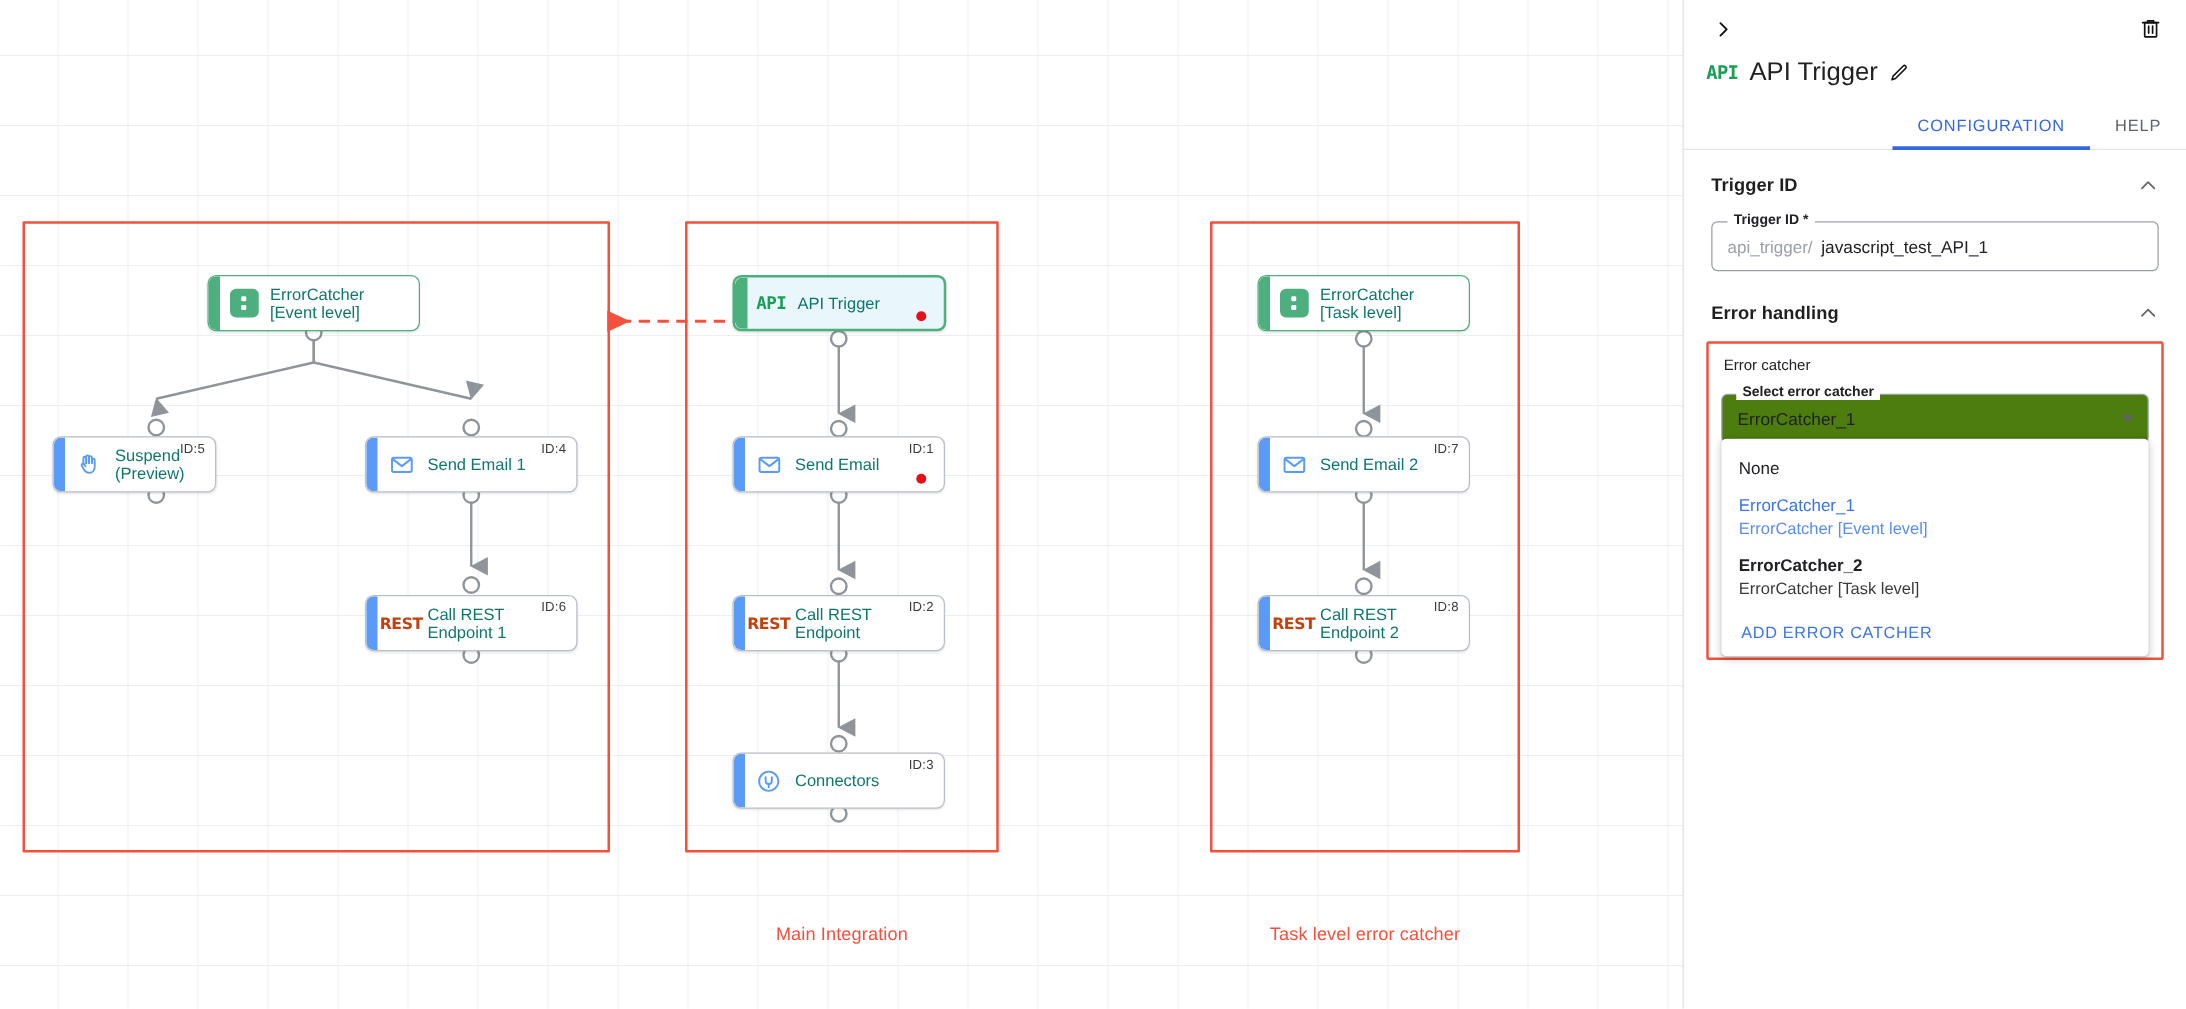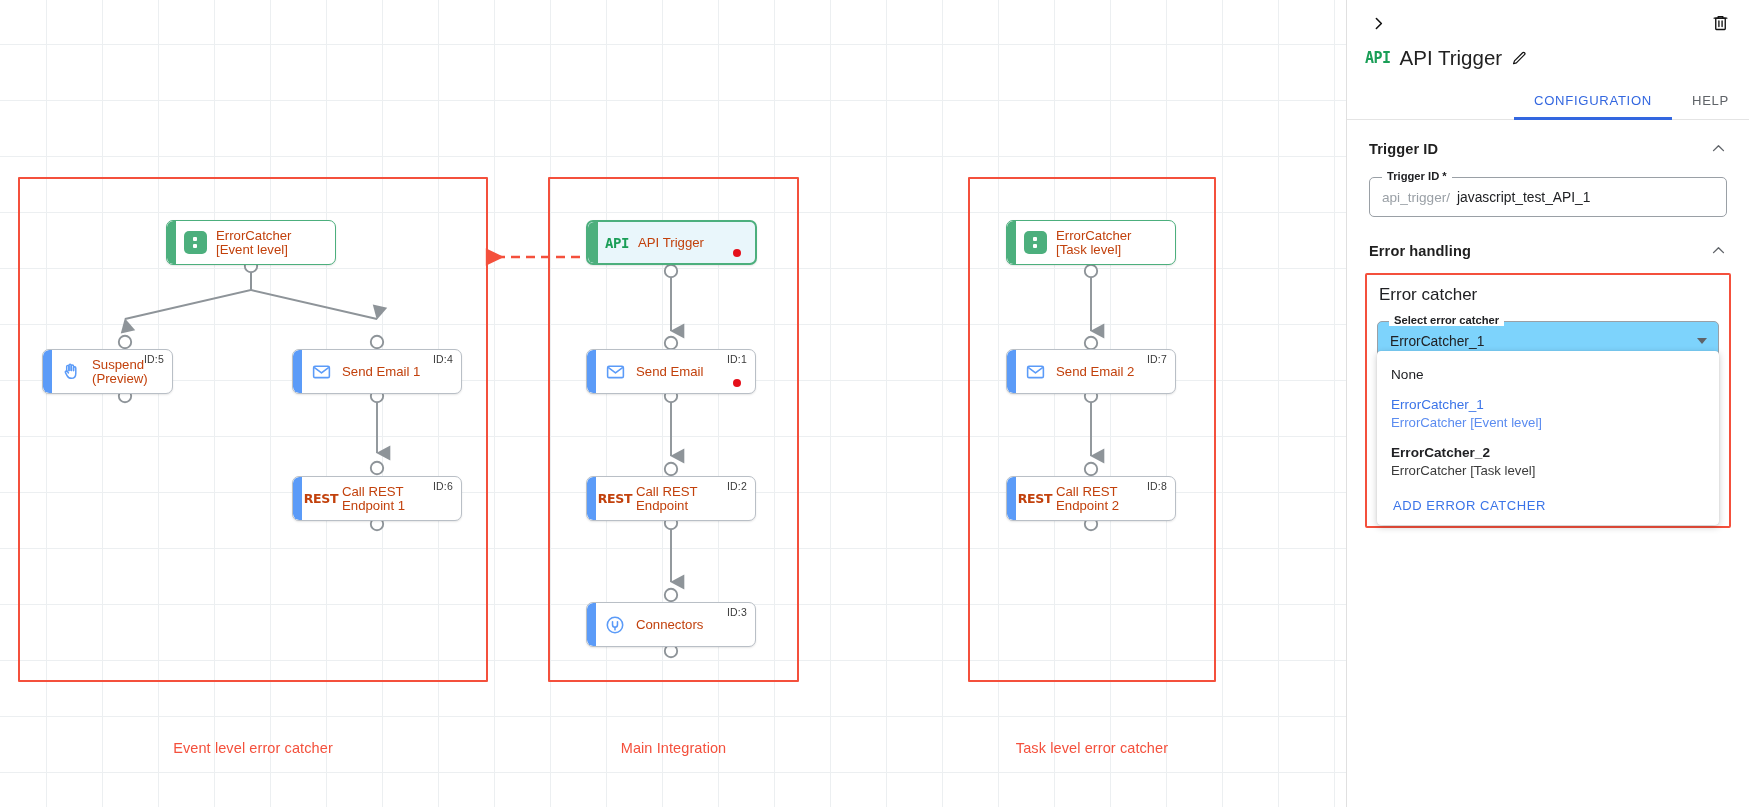--- a/index.html
+++ b/index.html
@@ -66,21 +66,21 @@
     border: 2px solid #4caf7d;
     background: #e9f6fb;
   }
   .node.selected .accent { background: #4caf7d; width: 10px; flex: 0 0 10px; }
   .node .icon-wrap {
     width: 38px; flex: 0 0 38px;
     display: flex; align-items: center; justify-content: center;
   }
   .node .node-label {
     font-size: 13.2px;
-    color: #c2410c;
+    color: #0f766e;
     line-height: 13.6px;
     white-space: pre-line;
     padding-left: 2px;
     font-weight: 400;
   }
   .node .node-id {
     position: absolute;
     right: 8px; top: 3px;
     font-size: 10.5px;
     color: #3a3a3a;
@@ -195,33 +195,33 @@
 
   #error-box {
     position: relative;
     margin: 14px 18px 0 18px;
     border: 2.4px solid #f4503c;
     border-radius: 2px;
     padding: 9px 10px 16px 10px;
     min-height: 255px;
   }
   #error-box .ec-title {
-    font-size: 17px; color: #202124; font-weight: 400;
+    font-size: 12px; color: #202124; font-weight: 400;
     margin: 1px 0 16px 2px;
   }
   .select-field {
     position: relative;
     margin-top: 13px;
     height: 40px;
     border: 1px solid #9aa0a6;
     border-radius: 5px;
     display: flex; align-items: center;
     padding: 0 12px;
     cursor: pointer;
-    background: #7dd3fc;
+    background: #4d7c0f;
   }
   .select-field .fl {
     position: absolute; top: -8px; left: 11px;
     background: #fff; padding: 0 5px;
     font-size: 11.2px; font-weight: 700; color: #202124;
   }
   .select-value { font-size: 13.8px; color: #202124; }
   .select-arrow {
     position: absolute; right: 11px; top: 50%; transform: translateY(-50%);
     width: 0; height: 0;
@@ -299,21 +299,20 @@
       <circle cx="1091" cy="343" r="6.2" fill="#fff" stroke="#8e9499" stroke-width="1.9"></circle>
       <circle cx="1091" cy="396" r="6.2" fill="#fff" stroke="#8e9499" stroke-width="1.9"></circle>
       <circle cx="1091" cy="469" r="6.2" fill="#fff" stroke="#8e9499" stroke-width="1.9"></circle>
       <circle cx="1091" cy="524" r="6.2" fill="#fff" stroke="#8e9499" stroke-width="1.9"></circle>
     </svg>
 
     <div class="group-frame" style="left:18px; top:177px; width:470px; height:505px;"></div>
     <div class="group-frame" style="left:548px; top:177px; width:251px; height:505px;"></div>
     <div class="group-frame" style="left:968px; top:177px; width:248px; height:505px;"></div>
 
-    <div class="group-label" style="left:18px; top:740px; width:470px;">Event level error catcher</div>
     <div class="group-label" style="left:548px; top:740px; width:251px;">Main Integration</div>
     <div class="group-label" style="left:968px; top:740px; width:248px;">Task level error catcher</div>
 
     <div class="node green" style="left:166px; top:220px; width:170px;">
       <span class="accent"></span>
       <span class="icon-wrap">
         <span class="ec-icon">
             <span class="bars">
               <i></i>
               <i></i>

